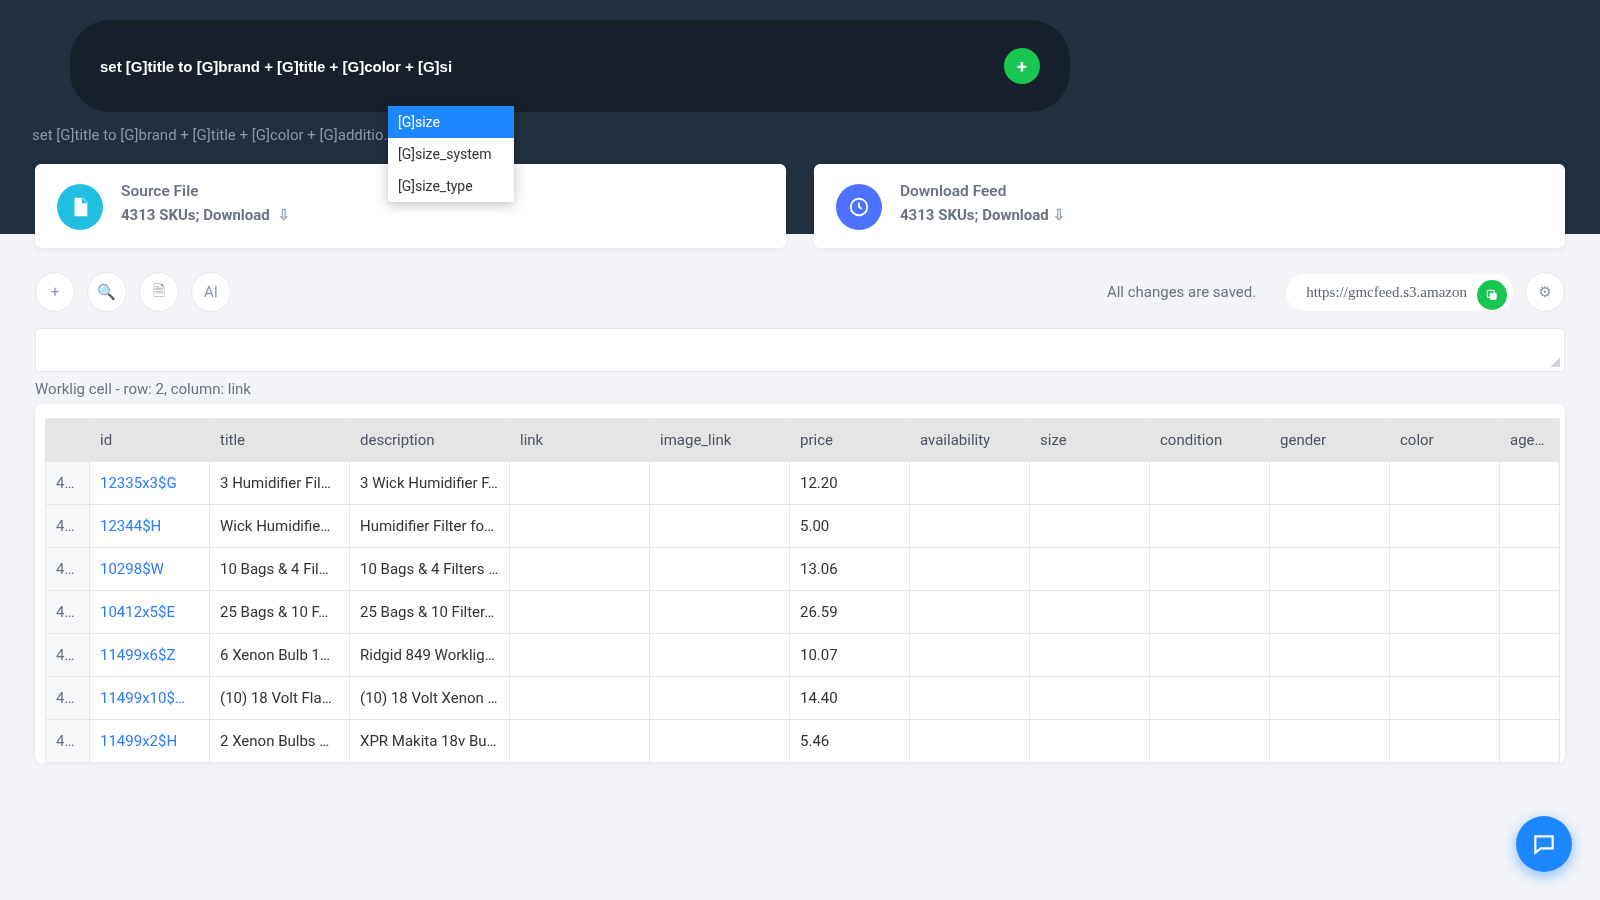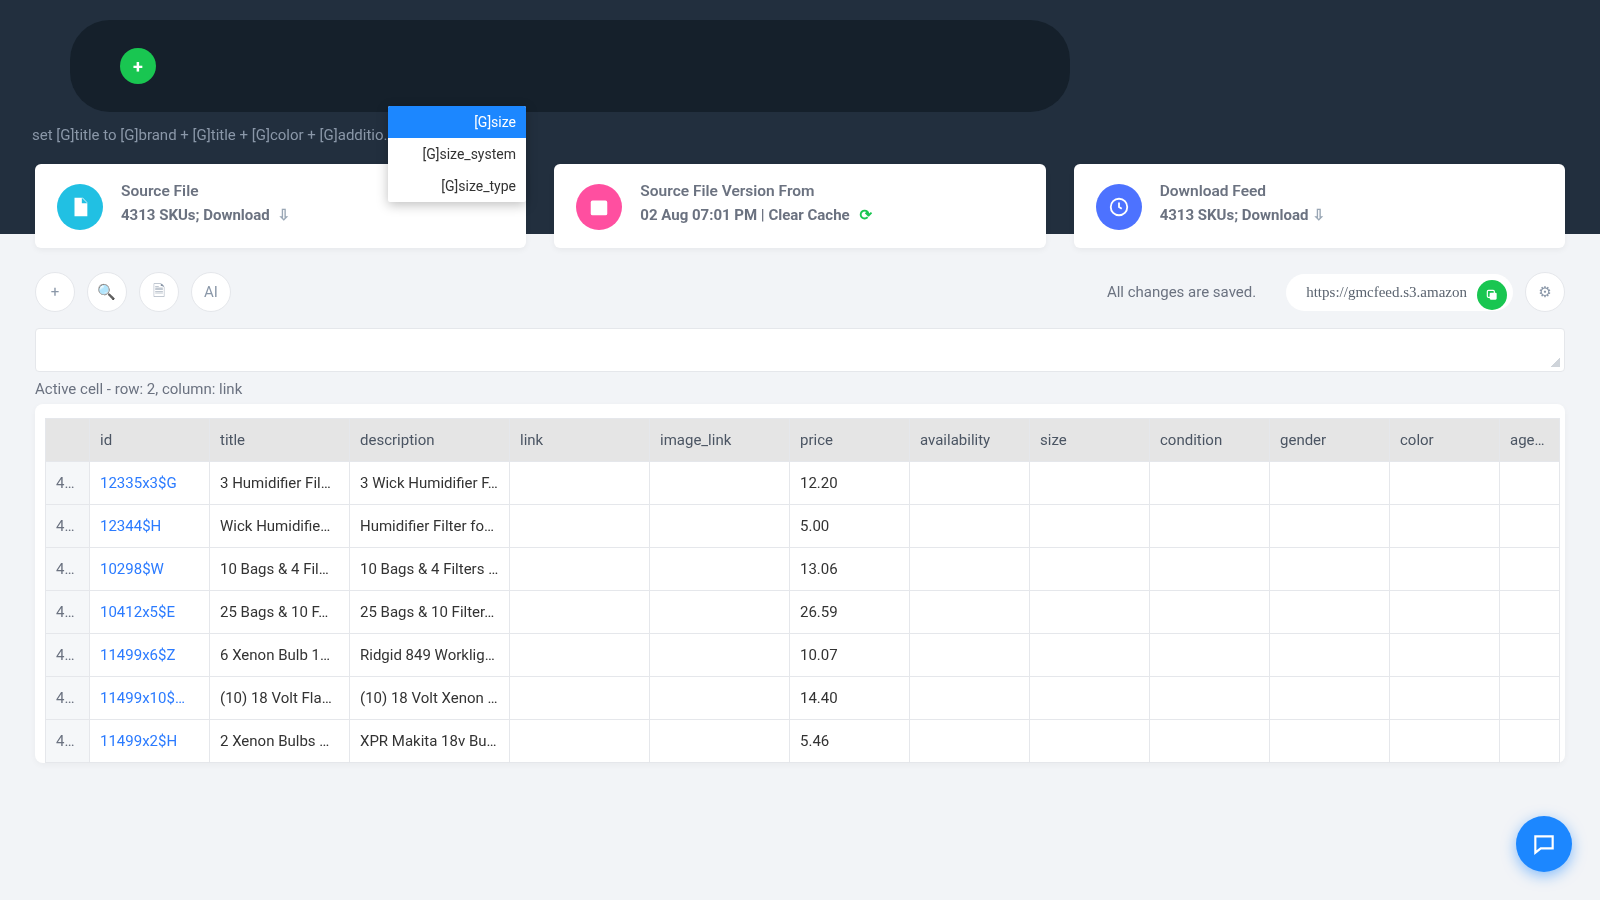--- a/index.html
+++ b/index.html
@@ -7,21 +7,21 @@
   .darkbar { background: #222f3e; color:#fff; padding: 20px 70px 10px; position:relative; }
   .tabrow { display:flex; align-items:center; gap:16px; font-size:15px; margin-bottom:14px; }
   .tabrow .sep { color:#fff;}
   .tabrow .tab-active { color:#fff; font-weight:600;}
   .tabrow .tab-inactive { color:#8a97a8;}
   .moreinfo { margin-left:auto; margin-right:510px; color:#8a97a8; font-size:15px;}
   .rulepill { background:#15202b; border-radius:40px; padding:28px 30px; display:flex; align-items:center; width:1000px; position:relative;}
   .rule-input { flex:1; background:transparent; border:none; outline:none; color:#fff; font-size:15px; font-weight:600; }
   .add-circle { width:36px; height:36px; border-radius:50%; background:#19c651; display:flex; align-items:center; justify-content:center; color:#fff; font-size:18px; font-weight:bold; margin-left:20px; cursor:pointer;}
   .applied-rule { color:#8a97a8; font-size:15px; margin:14px 0 0 -38px;}
-  .dropdown { position:absolute; top:106px; left:388px; background:#fff; color:#333; border-radius:2px; box-shadow:0 3px 12px rgba(0,0,0,.25); width:138px; overflow:hidden; z-index:5;text-align:right;}
+  .dropdown { position:absolute; top:106px; left:388px; background:#fff; color:#333; border-radius:2px; box-shadow:0 3px 12px rgba(0,0,0,.25); width:126px; overflow:hidden; z-index:5;}
   .dropdown div { padding:8px 10px; font-size:14px; cursor:pointer;}
   .dropdown div.active { background:#1c87ff; color:#fff;}
   .cards { display:flex; gap:28px; padding:0 35px; margin-top:-70px;}
   .darkbar-pad { height:80px; background:#222f3e;}
   .card { background:#fff; border-radius:6px; box-shadow:0 2px 6px rgba(0,0,0,.05); flex:1; padding:18px 22px; display:flex; gap:18px; align-items:flex-start;}
   .card .cicon { width:46px; height:46px; border-radius:50%; display:flex; align-items:center; justify-content:center; flex-shrink:0; margin-top:2px;}
   .card .cicon svg { width:22px; height:22px; fill:#fff;}
   .ic-teal{background:#21c0e3;} .ic-pink{background:#ff4fa0;} .ic-green{background:#25c765;} .ic-blue{background:#4d72ff;}
   .card .ct { color:#6b7280; font-size:15.5px; font-weight:600; margin-bottom:6px;}
   .card .cd { color:#6b7280; font-size:15px;font-weight:bold;}
@@ -42,20 +42,21 @@
   td.rownum{background:#f5f7f9; color:#6b7280;}
   td a{color:#2b7bff; text-decoration:none;margin-top:35px;}
   .fab { position:absolute; right:28px; bottom:28px; width:56px; height:56px; border-radius:50%; background:#1c87ff; display:flex; align-items:center; justify-content:center; box-shadow:0 4px 14px rgba(28,135,255,.5);}
   .fab svg{width:26px;height:26px; stroke:#fff; fill:none; stroke-width:2;}
 </style>
 </head>
 <body>
 
 <div class="darkbar">
   <div class="rulepill">
+    <input class="rule-input" value="set [G]title to [G]brand + [G]title + [G]color + [G]si" style="">
     <div class="add-circle">
         <span>+</span>
       </div>
   </div>
   <div class="applied-rule">set [G]title to [G]brand + [G]title + [G]color + [G]additio…</div>
 
   <div class="dropdown">
     <div class="active">[G]size</div>
     <div>[G]size_system</div>
     <div>[G]size_type</div>
@@ -69,32 +70,20 @@
         <svg viewBox="0 0 24 24">
           <path d="M6 2h9l5 5v15H6zM14 2v6h6"></path>
         </svg>
       </div>
     <div>
       <div class="ct">Source File</div>
       <div class="cd"><span>4313 SKUs; Download</span> <span class="dlicon">⇩</span></div>
     </div>
   </div>
   <div class="card">
-    <div class="cicon ic-pink">
-        <svg viewBox="0 0 24 24">
-          <rect x="3" y="5" width="18" height="16" rx="2"></rect>
-          <path d="M3 9h18"></path>
-        </svg>
-      </div>
-    <div>
-      <div class="ct">Source File Version From</div>
-      <div class="cd"><span>02 Aug 07:01 PM | Clear Cache</span> <span class="refresh">⟳</span></div>
-    </div>
-  </div>
-  <div class="card">
     <div class="cicon ic-blue">
         <svg viewBox="0 0 24 24">
           <circle cx="12" cy="12" r="9" fill="none" stroke="#fff" stroke-width="2"></circle>
           <path d="M12 7v5l3 2" stroke="#fff" stroke-width="2" fill="none"></path>
         </svg>
       </div>
     <div>
       <div class="ct">Download Feed</div>
       <div class="cd"><span>4313 SKUs;  Download</span><span class="dlicon">⇩</span></div>
     </div>
@@ -121,21 +110,21 @@
           <rect x="4" y="4" width="12" height="12" rx="2" fill="none" stroke="#fff" stroke-width="2"></rect>
         </svg>
       </span>
   </div>
   <div class="tbtn">
       <span>⚙</span>
     </div>
 </div>
 
 <div class="inputbar"></div>
-<div class="activecell">Active cell - row: 2, column: link</div>
+<div class="activecell">Worklig cell - row: 2, column: link</div>
 
 <div class="tablewrap">
   <table>
     <colgroup>
       <col style="width:44px">
         <col style="width:120px">
         <col style="width:140px">
         <col style="width:160px">
       <col style="width:140px">
         <col style="width:140px">

